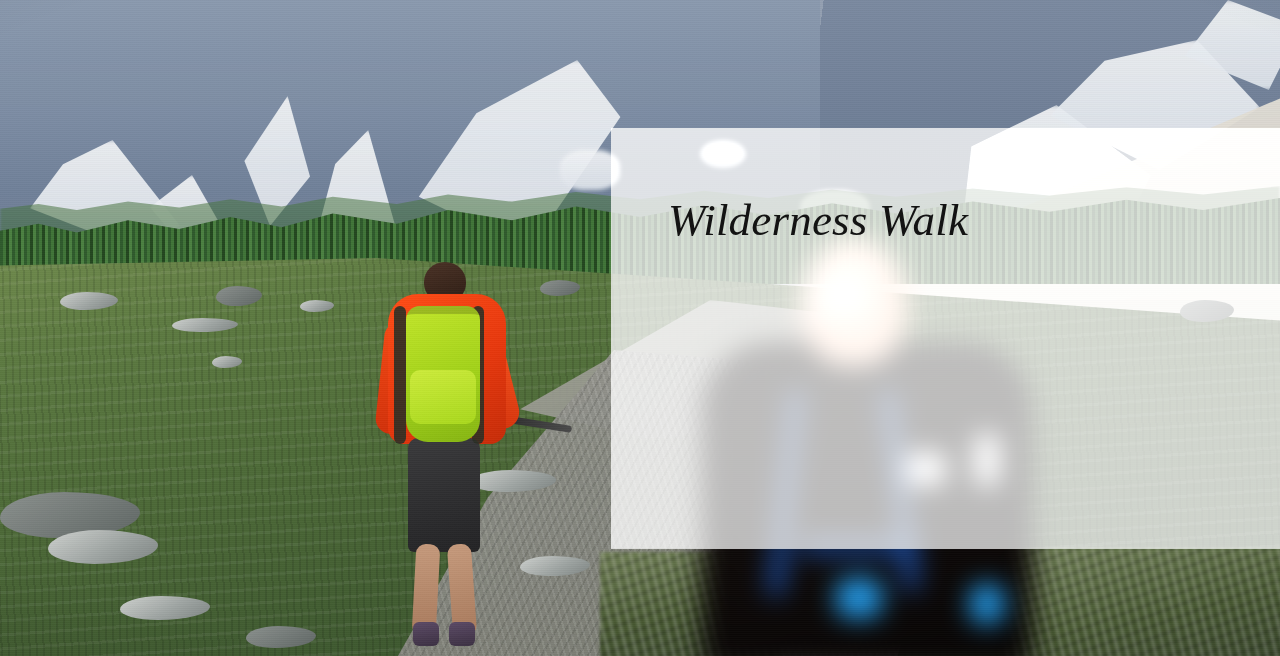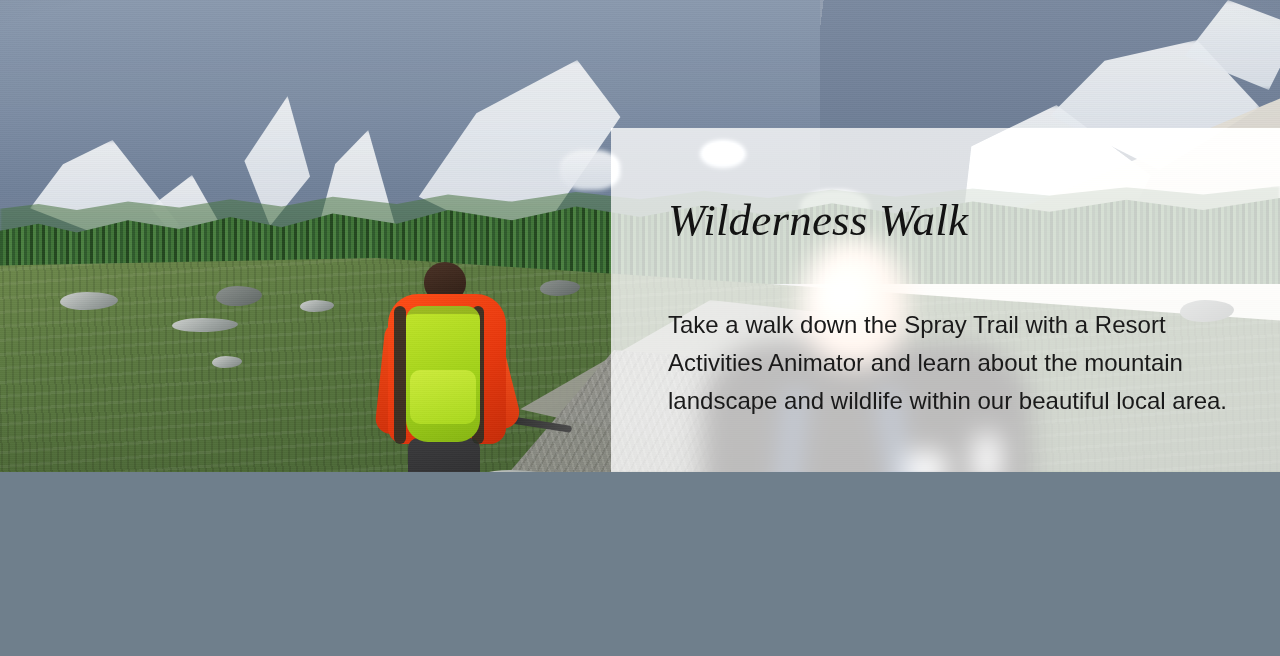--- a/index.html
+++ b/index.html
@@ -6,21 +6,21 @@
   * { margin:0; padding:0; box-sizing:border-box; }
   html, body {
     width:1280px; height:656px;
     overflow:hidden;
     background:#6f7f8c;
     font-family:"Liberation Sans", sans-serif;
   }
 
   .hero {
     position:relative;
-    width:1280px; height:472px;
+    width:1280px; height:656px;
     overflow:hidden;
   }
 
   
   .photo { position:absolute; inset:0; overflow:hidden; }
 
   
   .sky {
     position:absolute; left:0; top:0; width:1280px; height:300px;
     background:linear-gradient(180deg,#9aa9bb 0%,#a8b5c4 40%,#b6c0cb 100%);
@@ -376,18 +376,17 @@
     </div>
 
     <div class="grain"></div>
     <div class="vignette"></div>
   </div>
 
   <div class="panel">
     <div class="panel-inner">
       <h1 class="panel-title">Wilderness Walk</h1>
 
-      <p class="panel-body">Take a walk down the Spray Trail with a Resort Activities Animator and learn about the mountain landscape and wildlife within our beautiful local area.</p>
 
     </div>
   </div>
 
 </div>
 
 </body></html>

